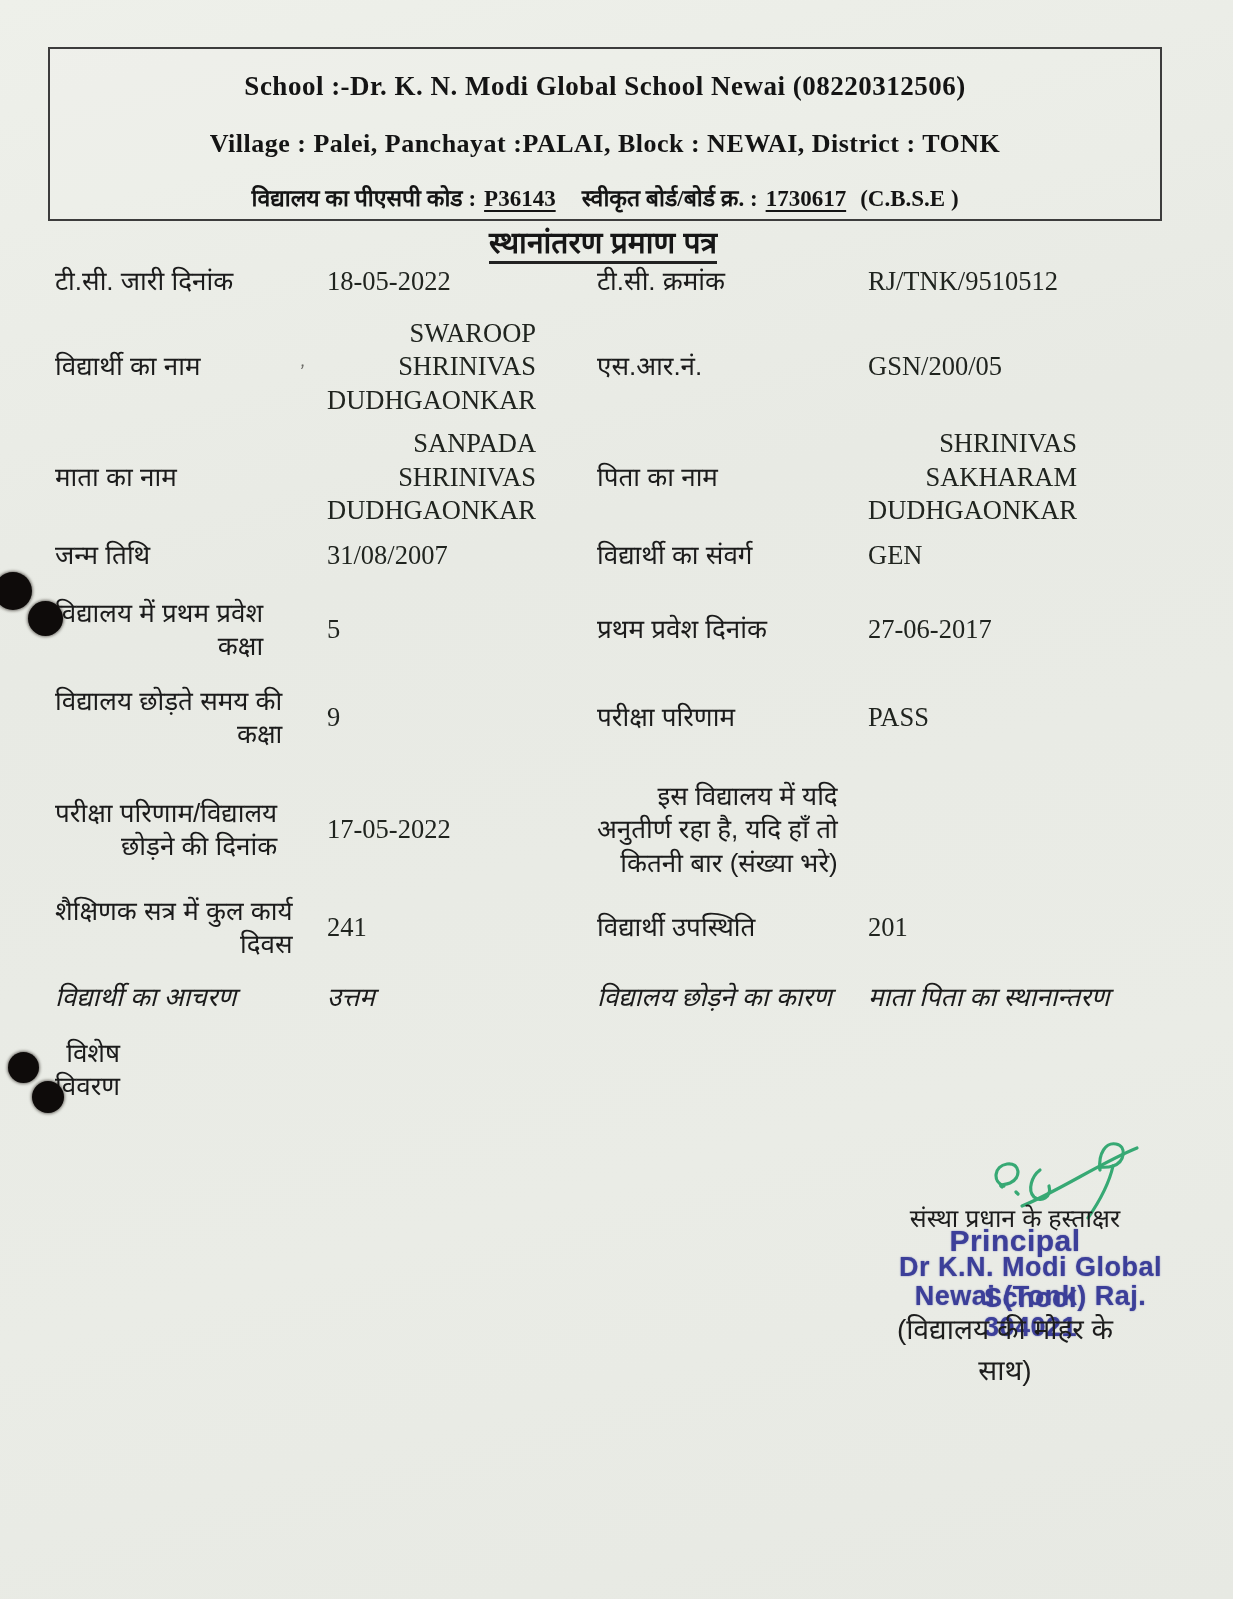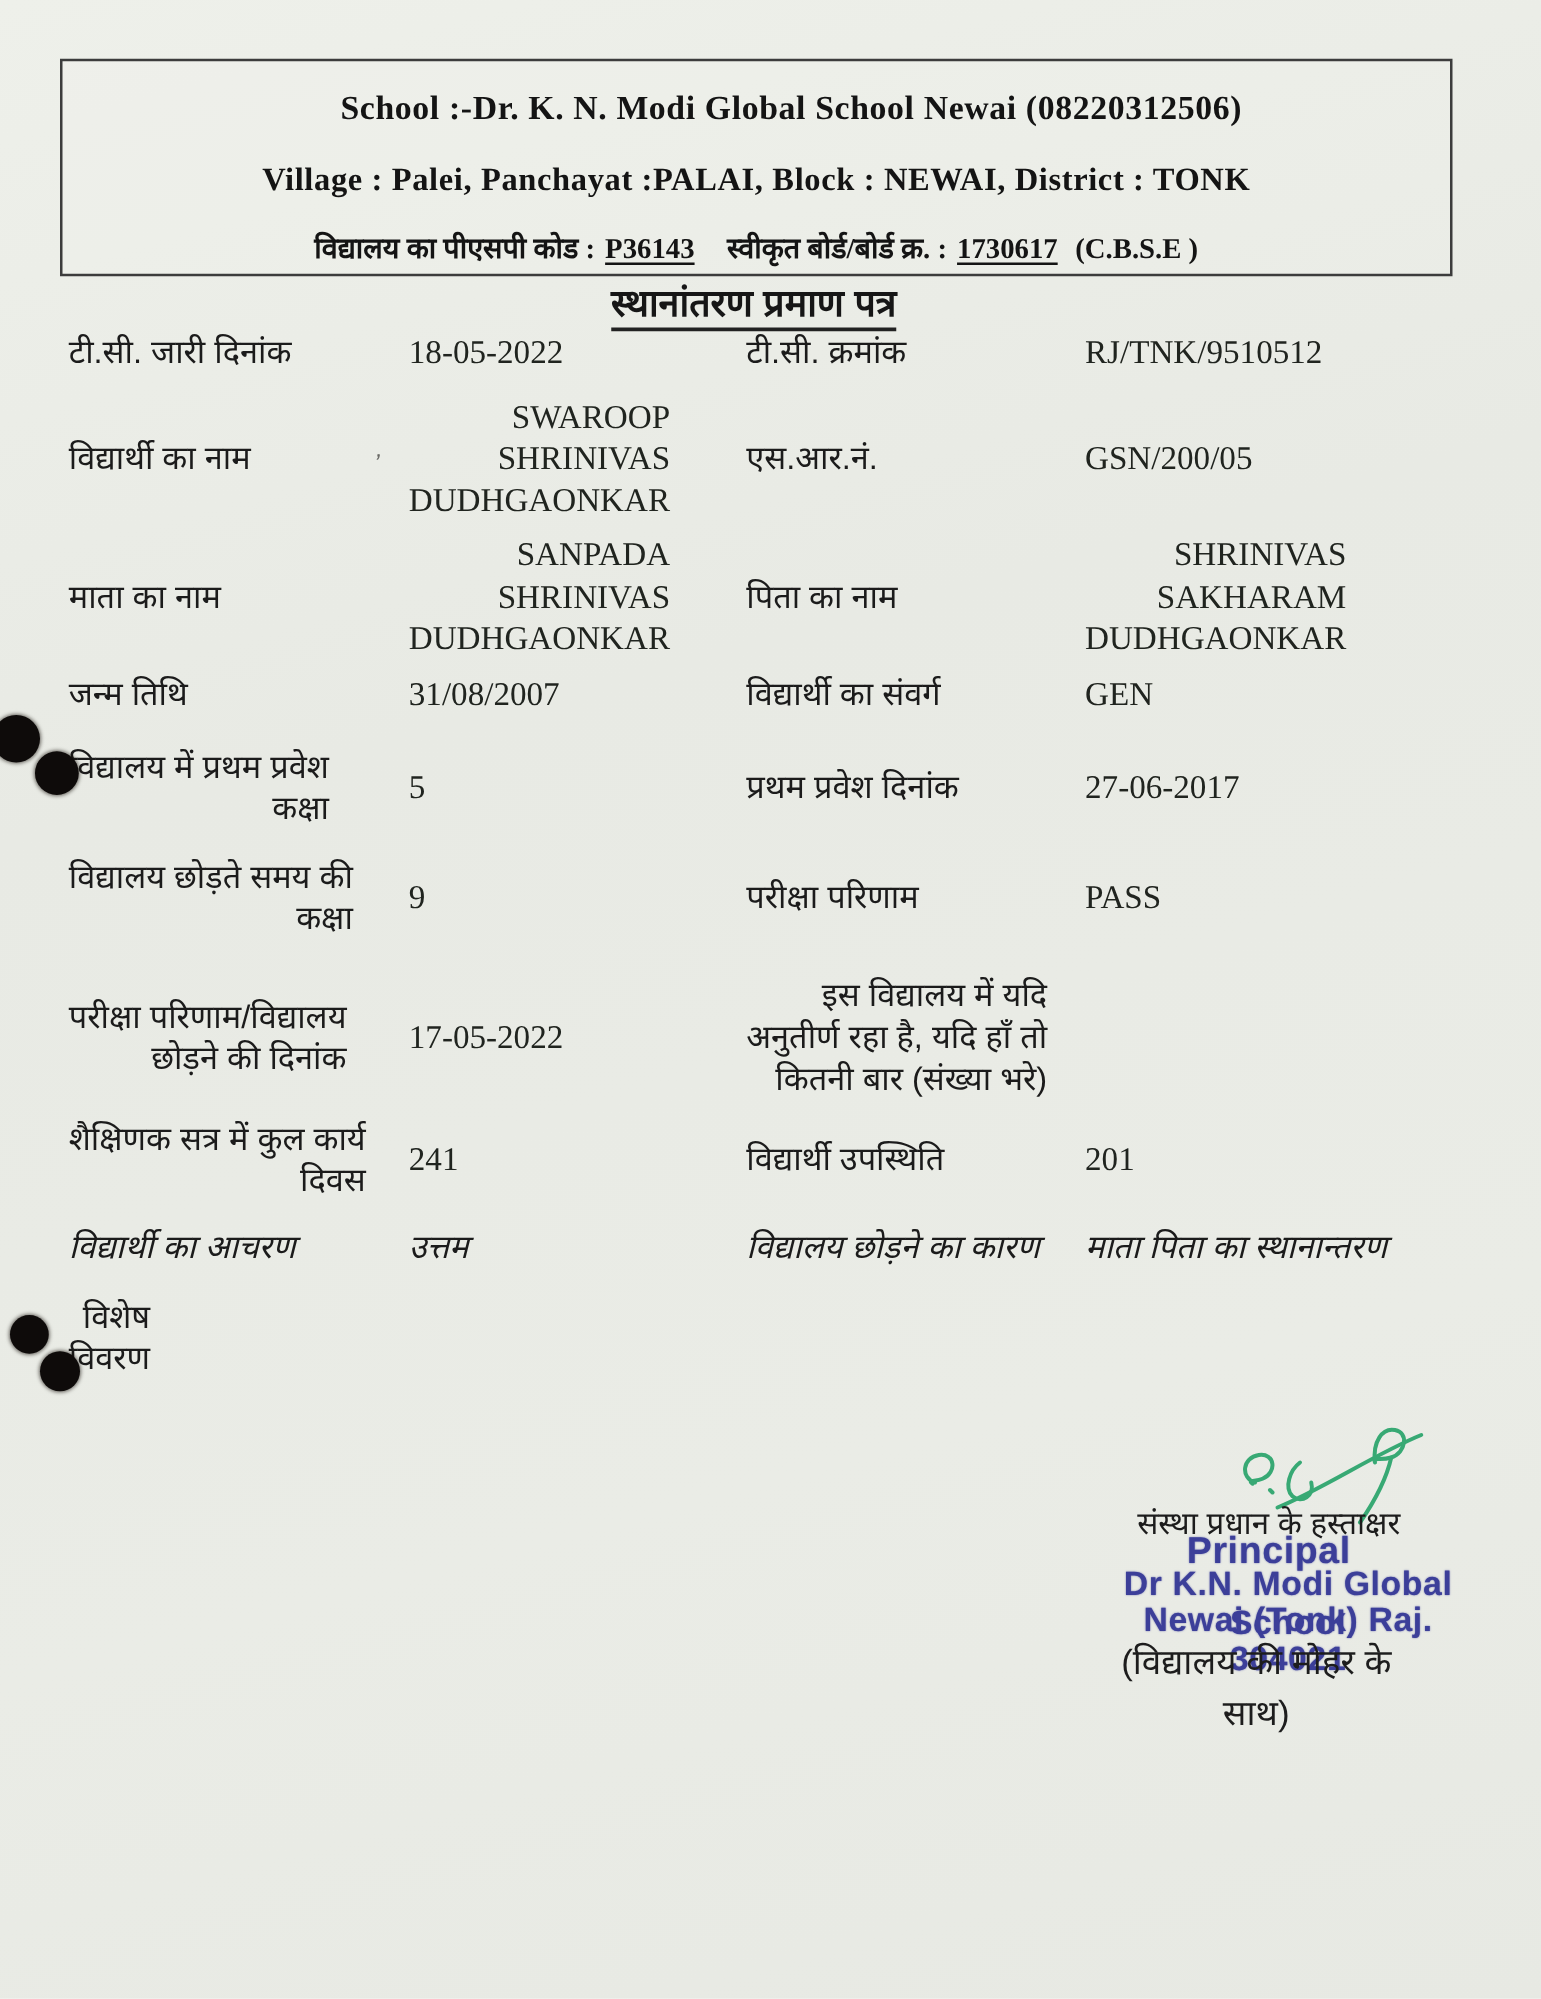--- a/index.html
+++ b/index.html
@@ -14,21 +14,21 @@
   .paper{position:absolute;inset:0;}
 
   
   .header-box{
     position:absolute;left:48px;top:47px;width:1110px;height:170px;
     border:2px solid #3c3c3c;
     background:rgba(255,255,255,0.06);
   }
   .hline{position:absolute;left:0;width:100%;text-align:center;
     font-family:"Liberation Serif",serif;font-weight:bold;color:#141414;}
-  .hline1{top:22px;font-size:27px;letter-spacing:.5px;padding-left:28px;}
+  .hline1{top:22px;font-size:27px;letter-spacing:.5px;}
   .hline2{top:80px;font-size:26px;letter-spacing:.5px;}
   .hline3{top:132px;font-size:23px;font-weight:600;}
   .hline3 .code{
     font-family:"Liberation Serif",serif;font-weight:bold;
     text-decoration:underline;text-underline-offset:4px;margin:0 8px;
   }
   .hline3 .hspace{margin-left:18px;}
   .hline3 .suffix{font-family:"Liberation Serif",serif;font-weight:bold;margin-left:6px;}
 
   

